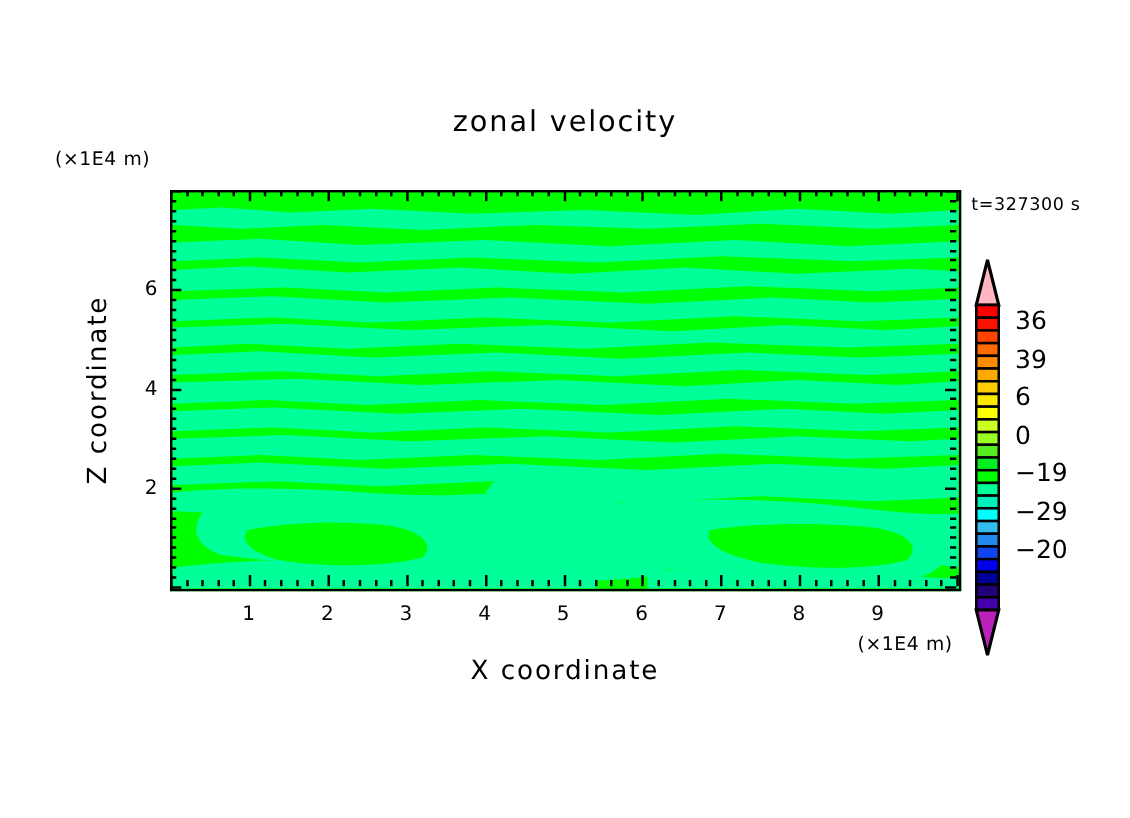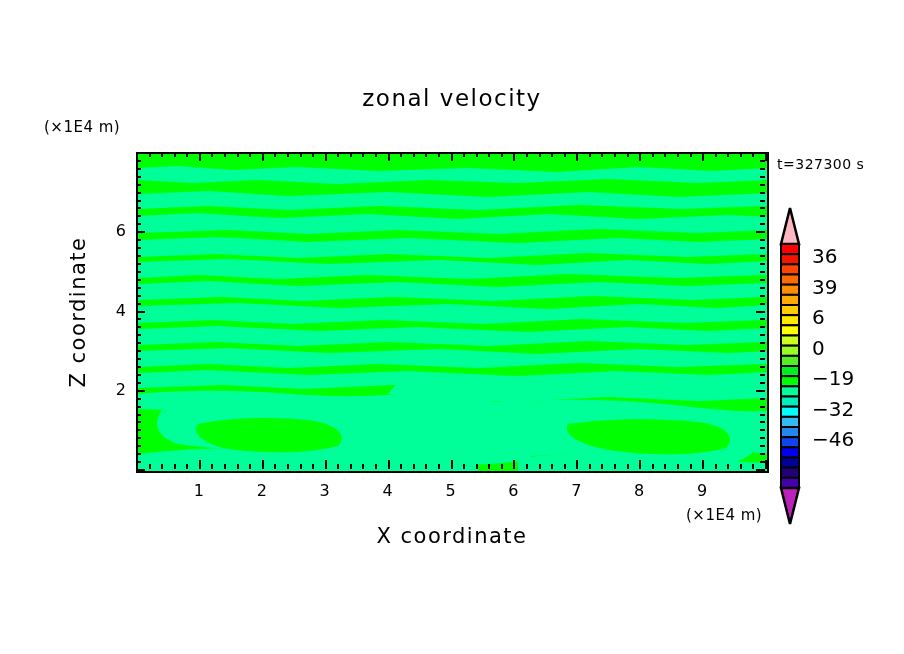--- a/index.html
+++ b/index.html
@@ -307,15 +307,15 @@
       <rect x="3" y="271.8333333333333" width="18" height="10.166666666666666" fill="#4400aa" stroke="#000" stroke-width="2"></rect>
       <path d="M 3 282 L 21 282 L 12 318 Z" fill="#bb22bb" stroke="#000" stroke-width="2.5" stroke-linejoin="miter"></path>
     </svg>
 </div>
 <div class="cblabels">
     <div class="cblabel" style="top: 38.1667px;">36</div>
     <div class="cblabel" style="top: 68.6667px;">39</div>
     <div class="cblabel" style="top: 99.1667px;">6</div>
     <div class="cblabel" style="top: 129.667px;">0</div>
     <div class="cblabel" style="top: 160.167px;">−19</div>
-    <div class="cblabel" style="top: 190.667px;">−32</div>
-    <div class="cblabel" style="top: 221.167px;">−46</div>
+    <div class="cblabel" style="top: 190.667px;">−29</div>
+    <div class="cblabel" style="top: 221.167px;">−20</div>
   </div>
 
 </body></html>

